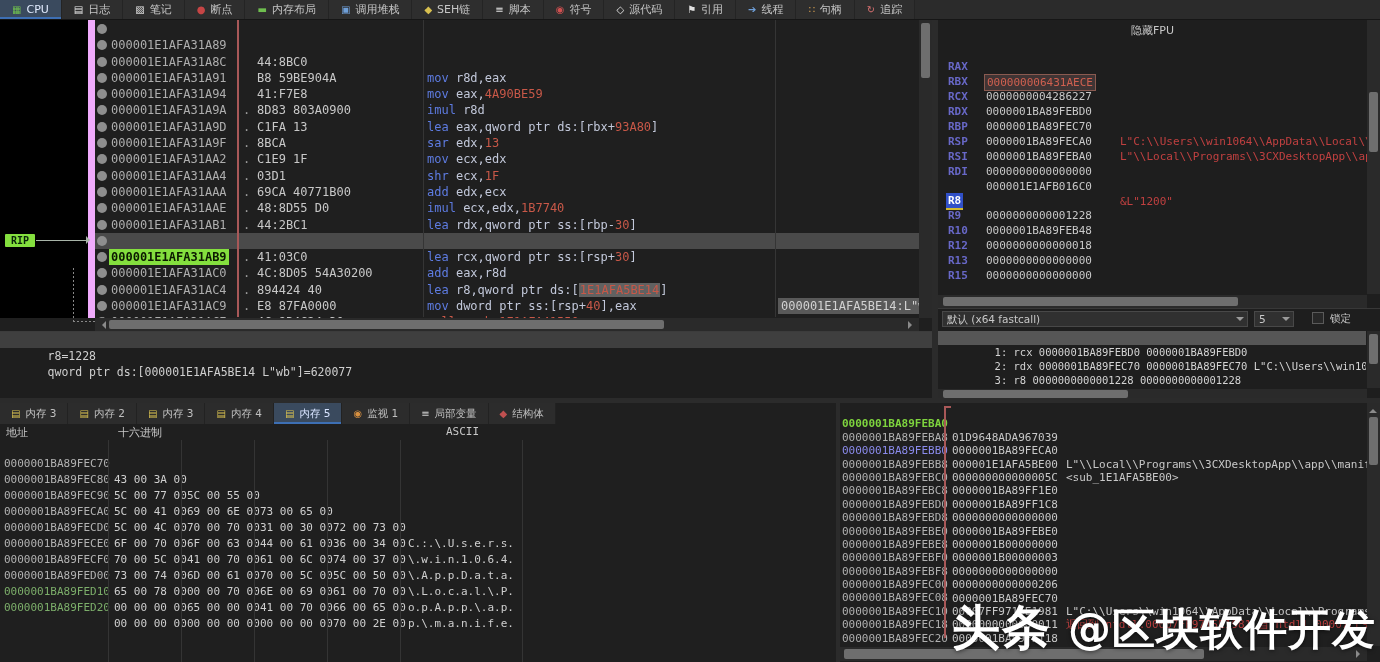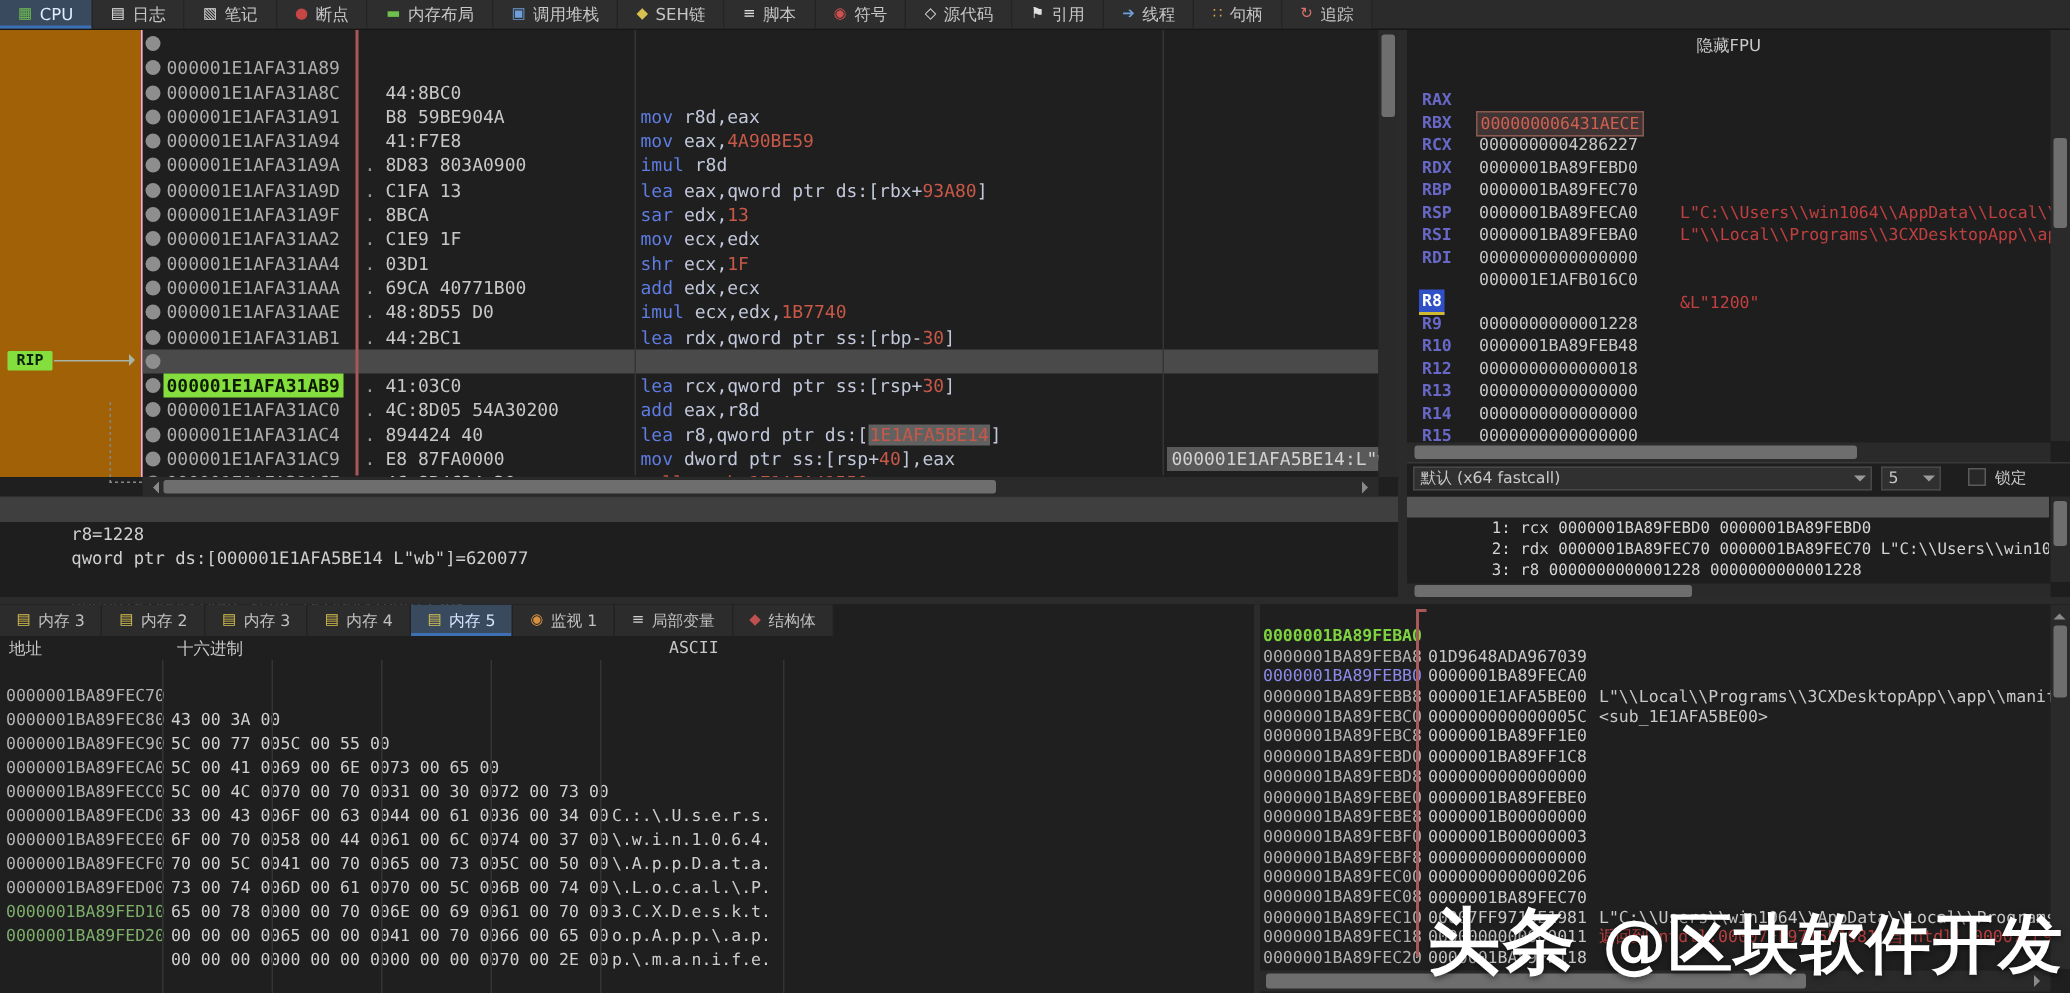--- a/index.html
+++ b/index.html
@@ -7,21 +7,21 @@
     font-family:"DejaVu Sans Mono","Liberation Mono",monospace;position:relative}
   
   #toolbar{position:absolute;left:0;top:0;width:1380px;height:20px;background:#2b2b2b;
     border-bottom:1px solid #161616;display:flex;z-index:5}
   .tab{display:flex;align-items:center;gap:5px;padding:0 12px;font:11px "DejaVu Sans",sans-serif;
     color:#c6c6c6;background:#2e2e2e;border-right:1px solid #242424;white-space:nowrap;cursor:default}
   .tab.sel{background:#3a4a5e;box-shadow:inset 0 -2px 0 var(--accent_blue);color:#e2ecff}
   .ticon{font-size:10px;line-height:10px}
   
   #disasm{position:absolute;left:0;top:20px;width:932px;height:311px;background:#1f1f1f;overflow:hidden}
-  #gutter{position:absolute;left:0;top:0;width:95px;height:298px;background:#a16207;border-right:1px solid #f0abfc}
+  #gutter{position:absolute;left:0;top:0;width:95px;height:298px;background:#000000;border-right:7px solid #f0abfc}
   #drows{position:absolute;left:95px;top:1px;width:824px;height:297px;overflow:hidden}
   .drow{position:relative;height:16.3px;line-height:16.3px;font-size:12px;white-space:pre;color:#c8c8c8}
   .drow::before{content:"";position:absolute;left:2px;top:3px;width:10px;height:10px;border-radius:50%;background:#8e8e8e}
   .drow::after{content:".";position:absolute;left:148px;color:#9a9a9a}
   .d-addr{position:absolute;left:16px;color:#aeaeae}
   .d-bytes{position:absolute;left:162px;color:#c8c8c8}
   .d-instr{position:absolute;left:332px;color:#c2c8da}
   .d-cmt{position:absolute;left:683px;color:#b8b8b8}
   .mb{color:var(--mnem_blue)} .mr{color:var(--num_red)} .nm{color:var(--num_red)}
   .drow.rip{background:#4a4a4a}
@@ -439,25 +439,20 @@
         <span class="r-val">0000000000000000</span>
         <span class="r-cmt"></span>
       </div>
 
       <div class="rrow">
         <span class="r-name">R13</span>
         <span class="r-val">0000000000000000</span>
         <span class="r-cmt"></span>
       </div>
 
-      <div class="rrow">
-        <span class="r-name">R14</span>
-        <span class="r-val">0000000000000000</span>
-        <span class="r-cmt"></span>
-      </div>
 
       <div class="rrow">
         <span class="r-name">R15</span>
         
         <span class="r-cmt"></span>
       </div>
     </div>
   <div class="sb" style="left:429px;top:0;width:13px;height:274px">
     <div class="sb-thumb" style="left:2px;top:72px;width:9px;height:60px"></div>
   </div>
@@ -585,28 +580,20 @@
       <div class="xrow">
         <span class="x-addr">0000001BA89FECA0</span>
         <span class="x-g g0">5C 00 4C 00</span>
         <span class="x-g g1">6F 00 63 00</span>
         <span class="x-g g2">61 00 6C 00</span>
         <span class="x-g g3">5C 00 50 00</span>
         <span class="x-ascii">\.L.o.c.a.l.\.P.</span>
       </div>
 
 
-      <div class="xrow">
-        <span class="x-addr">0000001BA89FECC0</span>
-        <span class="x-g g0">33 00 43 00</span>
-        <span class="x-g g1">58 00 44 00</span>
-        <span class="x-g g2">65 00 73 00</span>
-        <span class="x-g g3">6B 00 74 00</span>
-        <span class="x-ascii">3.C.X.D.e.s.k.t.</span>
-      </div>
 
       <div class="xrow">
         <span class="x-addr">0000001BA89FECD0</span>
         <span class="x-g g0">6F 00 70 00</span>
         <span class="x-g g1">41 00 70 00</span>
         <span class="x-g g2">70 00 5C 00</span>
         <span class="x-g g3">61 00 70 00</span>
         <span class="x-ascii">o.p.A.p.p.\.a.p.</span>
       </div>
 

